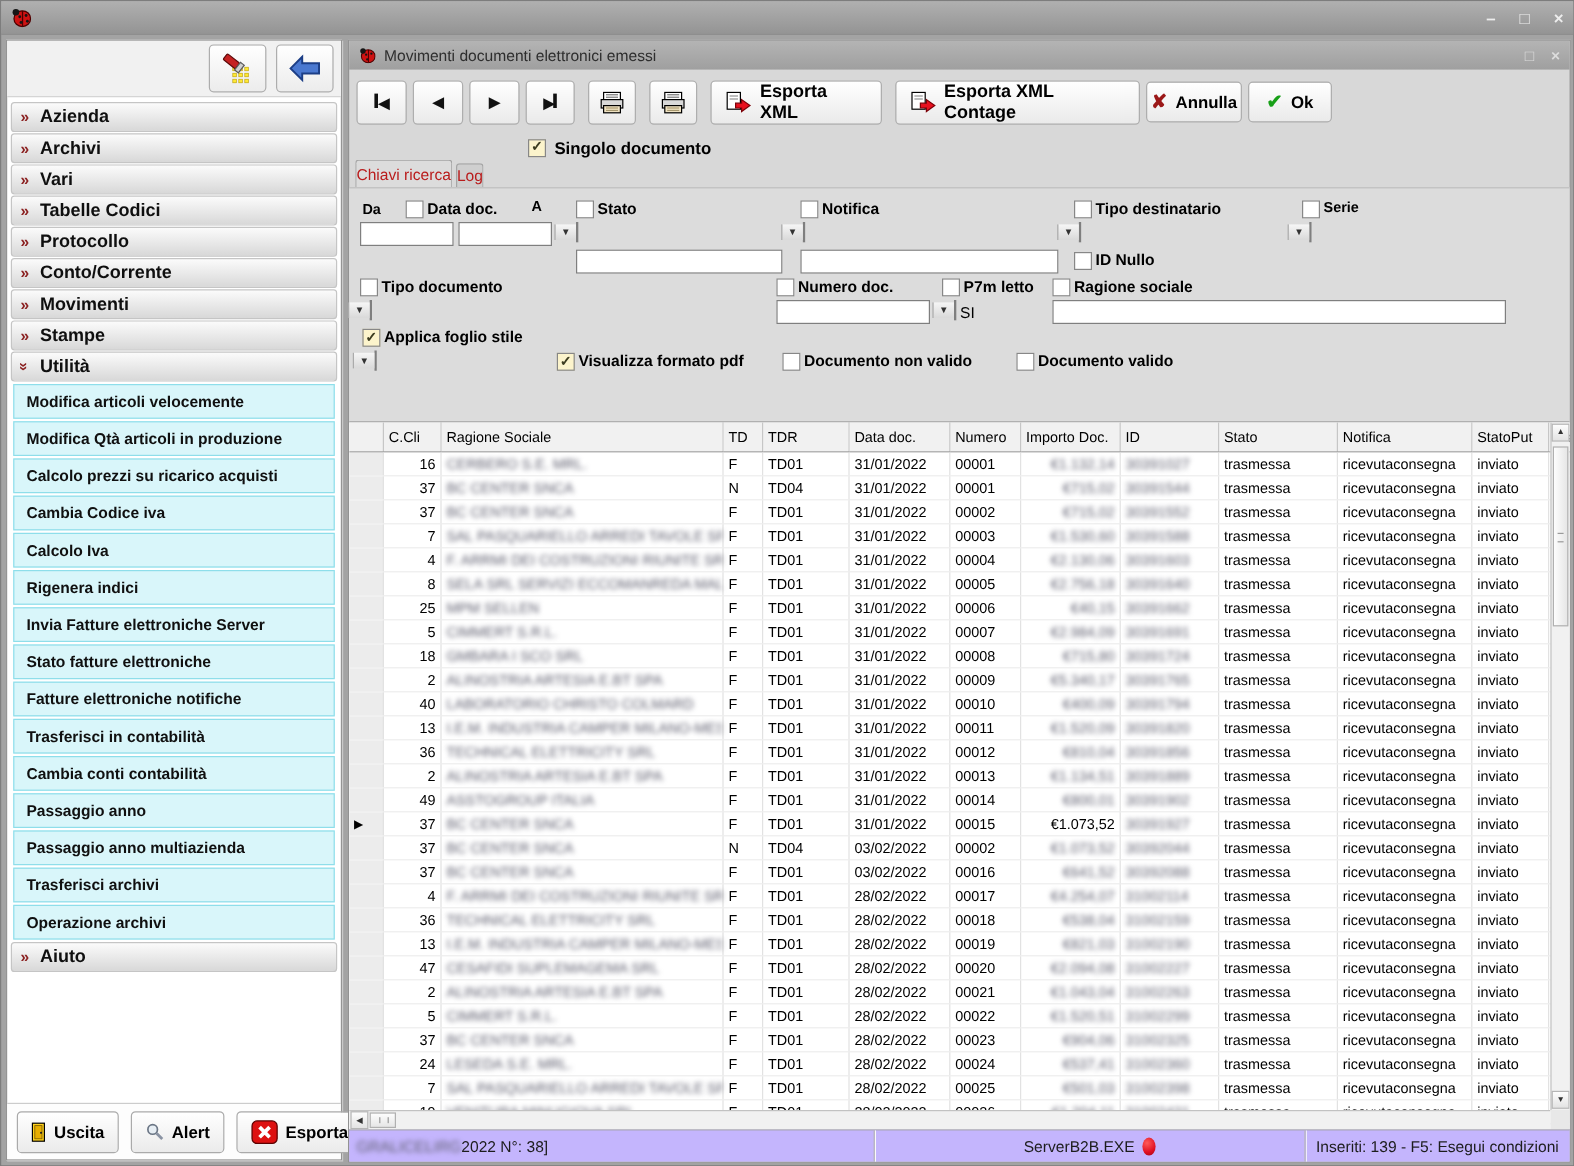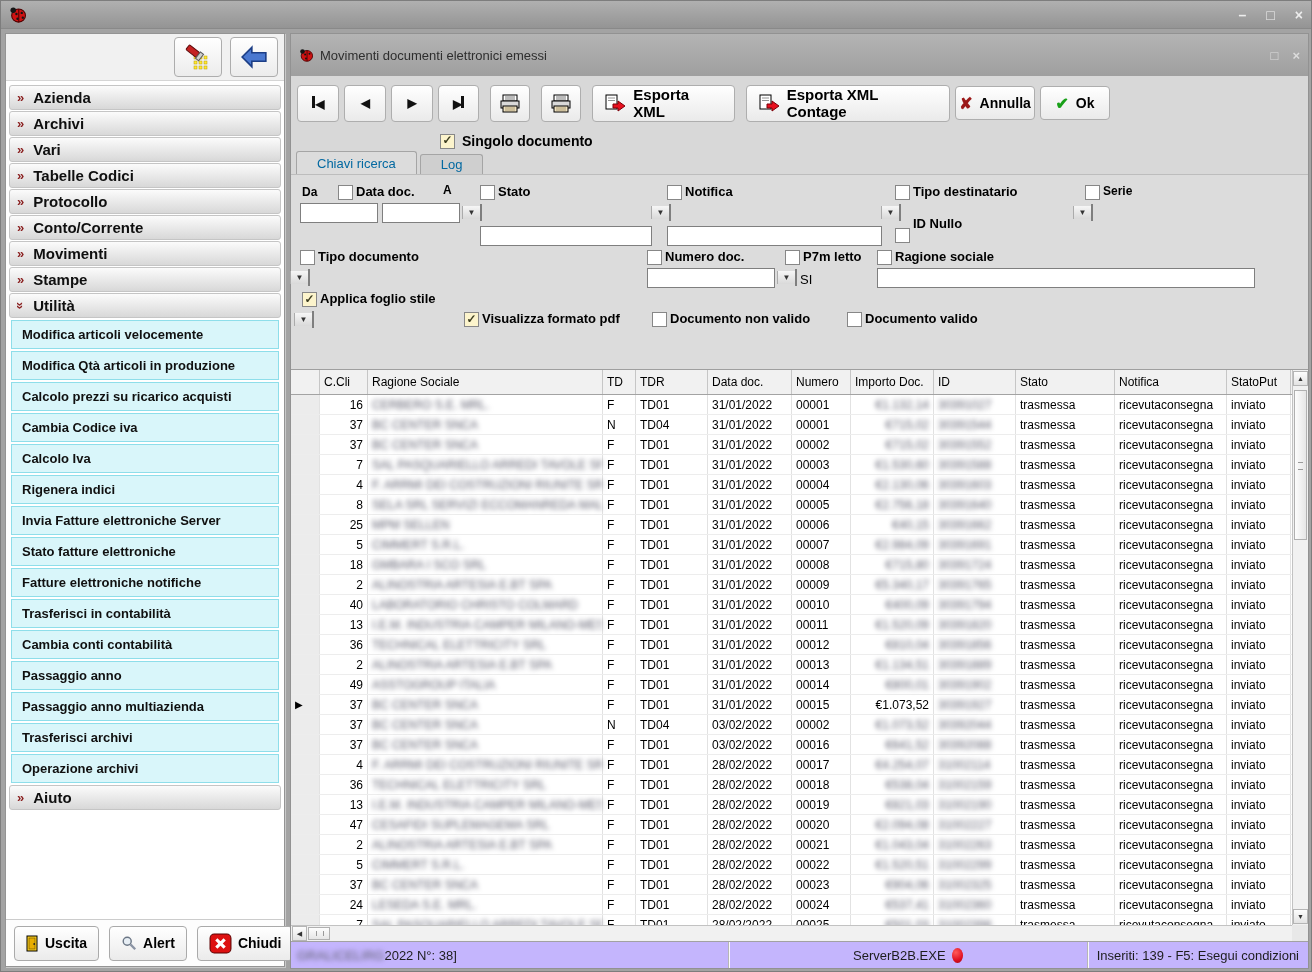--- a/index.html
+++ b/index.html
@@ -17,42 +17,42 @@
   .side-tool-btn{width:46px;height:38px;background:linear-gradient(#ffffff,#ececec);border:1px solid #adadad;border-radius:4px;display:flex;align-items:center;justify-content:center;}
   .accordion{flex:1;padding:3px 3px;overflow:hidden;}
   .acc-header{height:23px;margin:1px 0;background:linear-gradient(#fbfbfb,#d8d8d8);border:1px solid #c5c5c5;border-radius:3px;display:flex;align-items:center;gap:9px;padding:0 7px;font-weight:bold;font-size:15px;color:#0f0f0f;}
   .acc-chev{color:#8b2121;font-weight:bold;font-size:13px;line-height:1;}
   .acc-chev.exp{display:inline-block;transform:rotate(90deg);}
   .sub-item{height:27px;margin:2px 2px;background:#d9f6fa;border:1px solid #8edeea;display:flex;align-items:center;padding:0 10px;font-weight:bold;font-size:13px;color:#101010;}
   .sidebar-footer{height:46px;border-top:1px solid #cccccc;display:flex;align-items:center;gap:10px;padding:0 8px;background:#fdfdfd;}
   .foot-btn{height:33px;background:linear-gradient(#ffffff,#ebebeb);border:1px solid #aaaaaa;border-radius:4px;display:inline-flex;align-items:center;gap:6px;padding:0 11px;font-weight:bold;font-size:14px;color:#000;}
   
   .mainwin{position:absolute;left:289px;top:32px;width:1019px;height:936px;background:#d8d8d8;border:1px solid #929292;box-sizing:border-box;display:flex;flex-direction:column;}
-  .inner-titlebar{height:42px;background:linear-gradient(#b4b4b4,#9f9f9f);display:flex;align-items:center;gap:7px;padding:0 8px;font-size:13px;color:#2e2e2e;}
+  .inner-titlebar{height:24px;background:linear-gradient(#b4b4b4,#9f9f9f);display:flex;align-items:center;gap:7px;padding:0 8px;font-size:13px;color:#2e2e2e;}
   .inner-controls{margin-left:auto;display:flex;gap:14px;color:#dcdcdc;font-size:13px;font-weight:bold;}
   .toolbar{height:46px;display:flex;align-items:center;gap:5px;padding:4px 6px;box-sizing:content-box;}
   .btn{background:linear-gradient(#ffffff,#eaeaea);border:1px solid #aeaeae;border-radius:4px;display:inline-flex;align-items:center;justify-content:center;gap:7px;font-weight:bold;font-size:14px;color:#000;box-sizing:border-box;}
   .nav-btn{width:43px;height:37px;font-size:12px;}
   .navbar-bar{display:inline-block;width:3px;height:12px;background:#111;}
   .navg{font-size:12px;color:#111;letter-spacing:-1px;}
   .print-btn{width:41px;height:37px;margin-left:6px;}
   .export-btn{height:37px;padding:0 12px;margin-left:6px;font-size:15px;}
   .annulla-btn{height:34px;width:82px;margin-left:auto;}
   .ok-btn{height:34px;width:72px;margin-right:192px;}
   .x-glyph{color:#9b1818;font-size:16px;font-weight:bold;}
   .ck-glyph{color:#18a018;font-size:16px;font-weight:bold;}
   .singolo-row{height:22px;display:flex;align-items:center;gap:7px;padding-left:149px;font-weight:bold;font-size:14px;color:#000;}
   
   .cb{width:13px;height:13px;background:#fff;border:1px solid #878787;display:inline-flex;align-items:center;justify-content:center;flex:none;box-sizing:content-box;}
   .cb .tick{display:none;font-size:12px;font-weight:bold;color:#3d3d20;line-height:1;margin-top:-2px;}
   .cb.checked{background:#fcf4cc;}
   .cb.checked .tick{display:block;}
   
   .tabs{height:22px;display:flex;align-items:flex-end;padding-left:5px;gap:3px;}
-  .tab{border:1px solid #a5a5a5;border-bottom:none;border-radius:3px 3px 0 0;background:#cfcfcf;padding:0 20px;font-size:13px;color:#0369a1;display:flex;align-items:center;height:19px;}
+  .tab{border:1px solid #a5a5a5;border-bottom:none;border-radius:3px 3px 0 0;background:#cfcfcf;padding:0 0;font-size:13px;color:#b91c1c;display:flex;align-items:center;height:19px;}
   .tab.active{background:#dcdcdc;height:22px;font-size:13px;}
   
   .filter-panel{height:194px;position:relative;background:#dcdcdc;border-top:1px solid #bdbdbd;flex:none;}
   .abs{position:absolute;}
   .flabel{font-weight:bold;font-size:13px;color:#000;white-space:nowrap;}
   .small-lab{font-weight:bold;font-size:12px;}
   .tb-input{background:#ffffff;border:1px solid #7f7f7f;box-sizing:border-box;height:20px;font-size:13px;padding:0 3px;font-family:"Liberation Sans",sans-serif;}
   .combo{background:#ffffff;border:1px solid #7f7f7f;box-sizing:border-box;height:20px;position:relative;font-size:13px;}
   .combo .val{position:absolute;left:4px;top:2px;font-weight:normal;}
   .combo .arrow-btn{position:absolute;right:1px;top:1px;bottom:1px;width:17px;background:linear-gradient(#f6f6f6,#d9d9d9);border-left:1px solid #ababab;display:flex;align-items:center;justify-content:center;font-size:8px;color:#333;}
@@ -212,21 +212,21 @@
           </span>
         <span>Alert</span>
       </span>
       <span class="foot-btn">
         <span style="display:inline-flex;">
             <svg width="23" height="21" viewBox="0 0 22 20">
               <rect x="1" y="1" width="20" height="18" rx="4" fill="#dd1111" stroke="#5c0000"></rect>
               <path d="M7 6 L15 14 M15 6 L7 14" stroke="#fff" stroke-width="3"></path>
             </svg>
           </span>
-        <span>Chiudi</span>
+        <span>Esporta</span>
       </span>
     </div>
   </div>
 
   <div class="mainwin">
     <div class="inner-titlebar">
       <span style="display:inline-flex;">
         <svg width="14" height="14" viewBox="0 0 16 16">
             <ellipse cx="9" cy="9" rx="6.5" ry="6.2" fill="#cf1212" stroke="#4d0000"></ellipse>
             <circle cx="4" cy="4" r="2.6" fill="#151515"></circle>
@@ -344,21 +344,21 @@
       <input class="abs tb-input" style="left: 9px; top: 28px; width: 78px;">
       <input class="abs tb-input" style="left: 91px; top: 28px; width: 78px;">
       <span class="abs combo" style="left:189px;top:28px;width:172px;"><span class="arrow-btn">▼</span></span>
       <span class="abs combo" style="left:376px;top:28px;width:215px;"><span class="arrow-btn">▼</span></span>
       <span class="abs combo" style="left:604px;top:28px;width:179px;"><span class="arrow-btn">▼</span></span>
       <span class="abs combo" style="left:794px;top:28px;width:43px;"><span class="arrow-btn">▼</span></span>
       
       <input class="abs tb-input" style="left: 189px; top: 51px; width: 172px;">
       <input class="abs tb-input" style="left: 376px; top: 51px; width: 215px;">
       <span class="abs cb" style="left:604px;top:53px;"></span>
-      <span class="abs flabel" style="left:622px;top:41px;">ID Nullo</span>
+      <span class="abs flabel" style="left:622px;top:52px;">ID Nullo</span>
       
       <span class="abs cb" style="left:9px;top:75px;"></span>
       <span class="abs flabel" style="left:27px;top:74px;">Tipo documento</span>
       <span class="abs cb" style="left:356px;top:75px;"></span>
       <span class="abs flabel" style="left:374px;top:74px;">Numero doc.</span>
       <span class="abs cb" style="left:494px;top:75px;"></span>
       <span class="abs flabel" style="left:512px;top:74px;">P7m letto</span>
       <span class="abs cb" style="left:586px;top:75px;"></span>
       <span class="abs flabel" style="left:604px;top:74px;">Ragione sociale</span>
       

